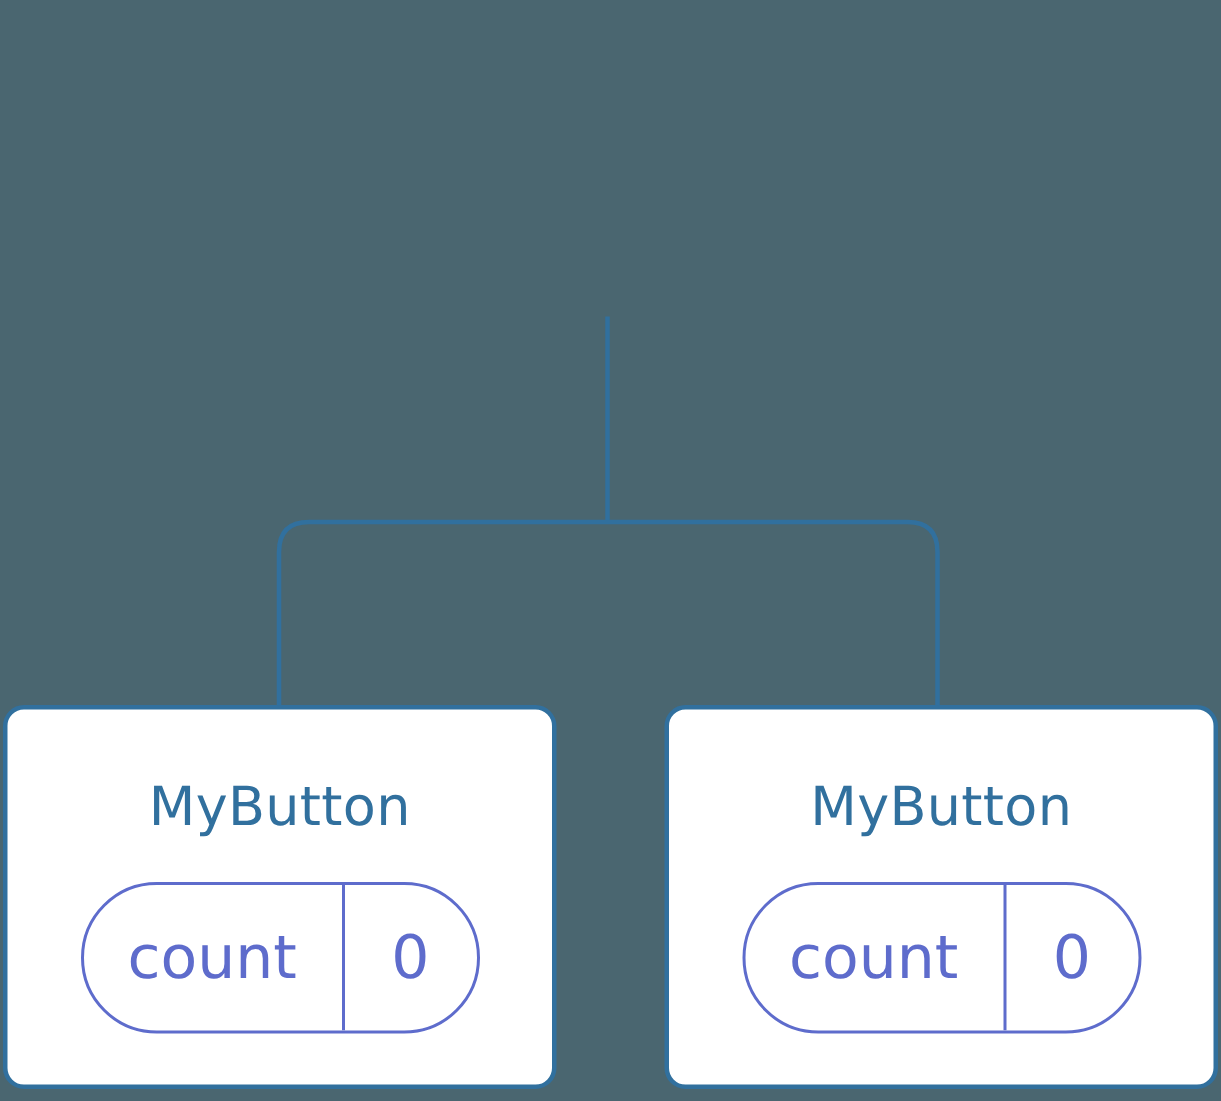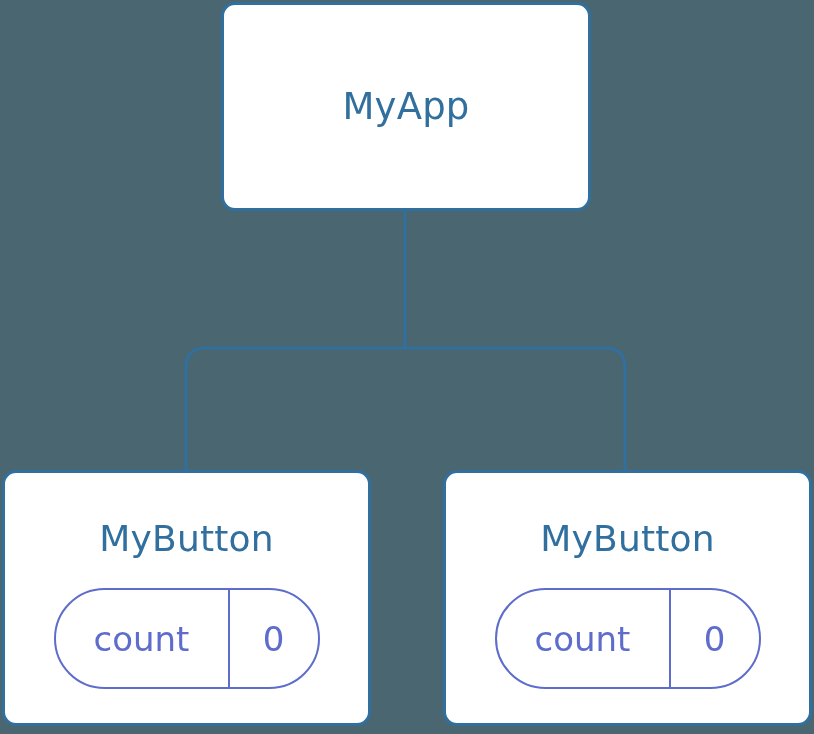--- a/index.html
+++ b/index.html
@@ -91,21 +91,21 @@
     display: flex;
     align-items: stretch;
     overflow: hidden;
   }
   .pill-key,
   .pill-value {
     display: flex;
     align-items: center;
     justify-content: center;
     color: #5e6ccc;
-    font-size: 34px;
+    font-size: 40px;
     line-height: 1;
     white-space: nowrap;
   }
   .pill-key {
     flex: 0 0 172px;
     border-right: 2px solid #5e6ccc;
   }
   .pill-value {
     flex: 1 1 auto;
   }
@@ -113,23 +113,20 @@
 </head>
 <body>
 
 <div id="diagram-root">
 
   <svg id="connector-layer" viewBox="0 0 814 734" width="814" height="734">
     <path d="M 405 211 L 405 348" fill="none" stroke="#31709e" stroke-width="3" stroke-linecap="butt"></path>
     <path d="M 186 470 L 186 368 Q 186 348 206 348 L 605 348 Q 625 348 625 368 L 625 470" fill="none" stroke="#31709e" stroke-width="3" stroke-linecap="butt"></path>
   </svg>
 
-  <div class="node-card" id="node-myapp">
-    <span class="node-title">MyApp</span>
-  </div>
 
   <div class="node-card" id="node-mybutton-left">
     <span class="node-title">MyButton</span>
     <div class="state-pill">
       <span class="pill-key">count</span>
       <span class="pill-value">0</span>
     </div>
   </div>
 
   <div class="node-card" id="node-mybutton-right">

